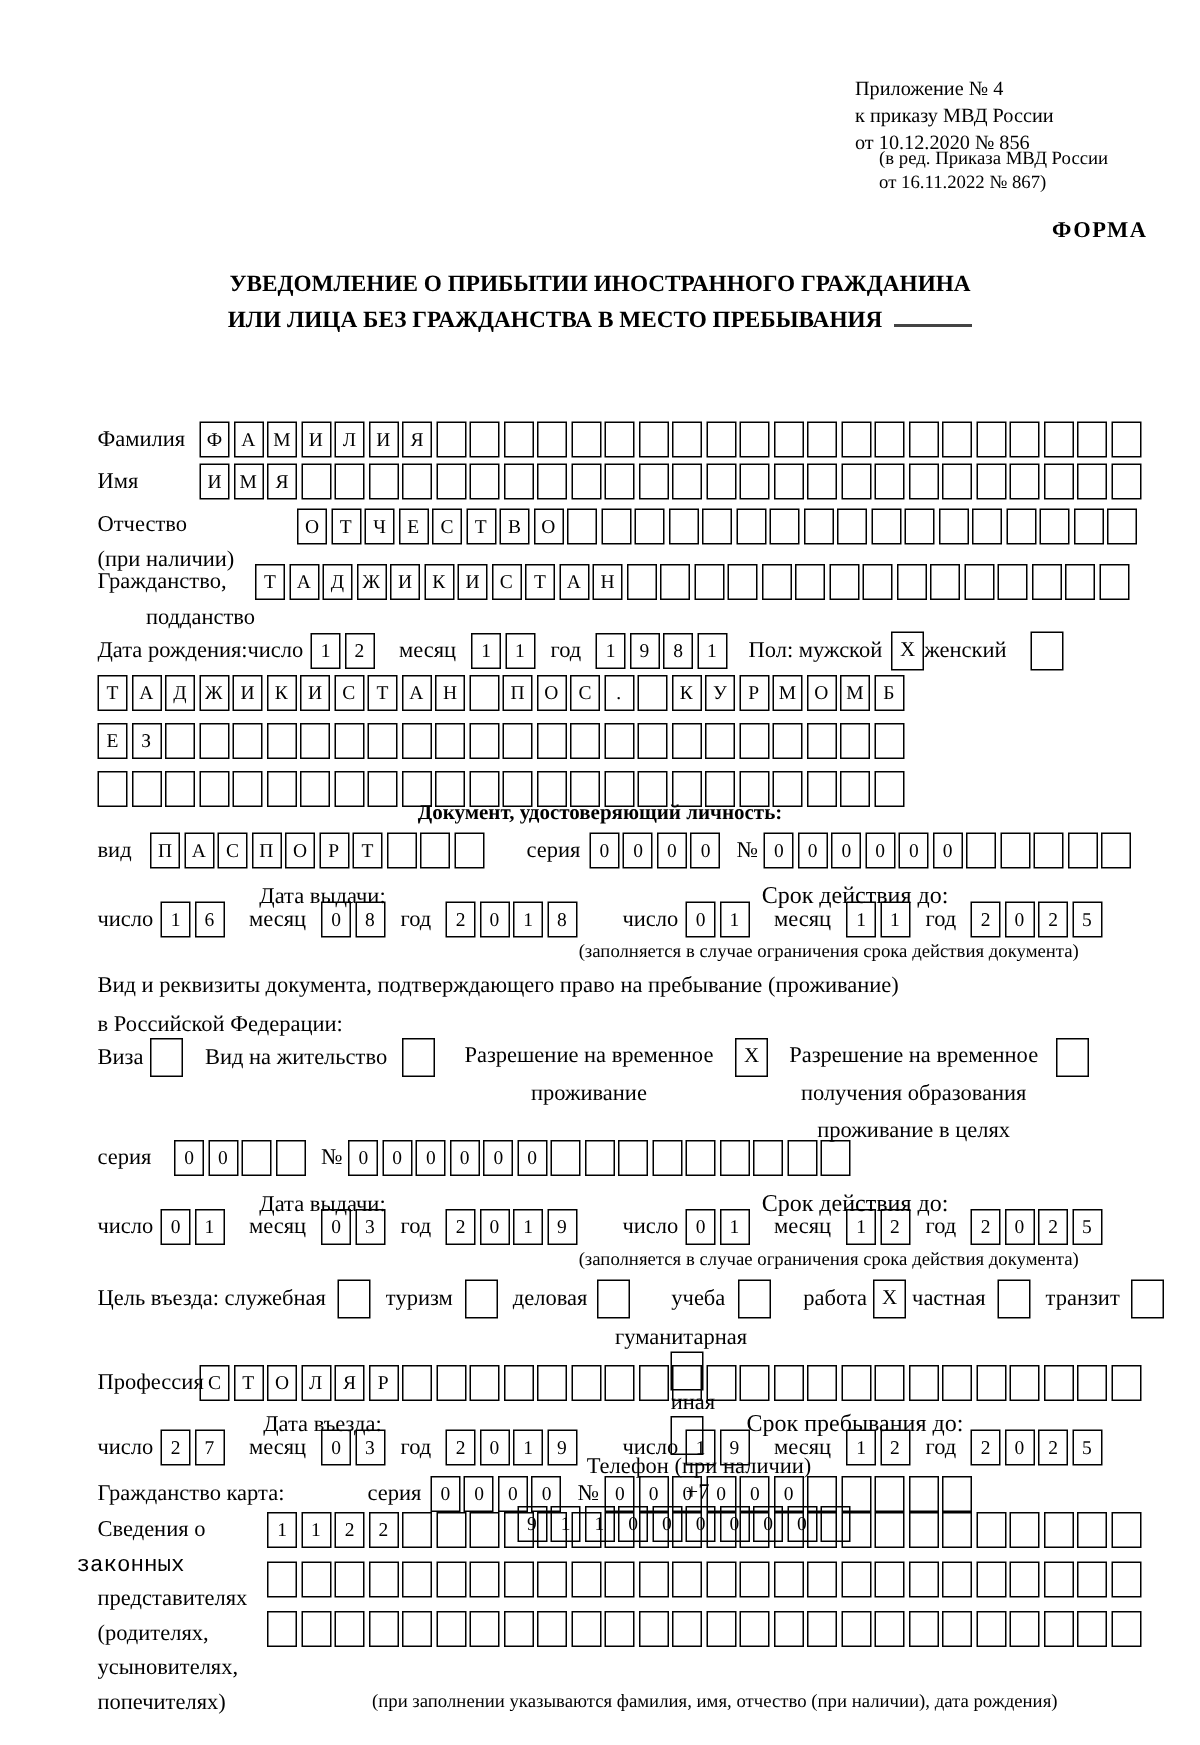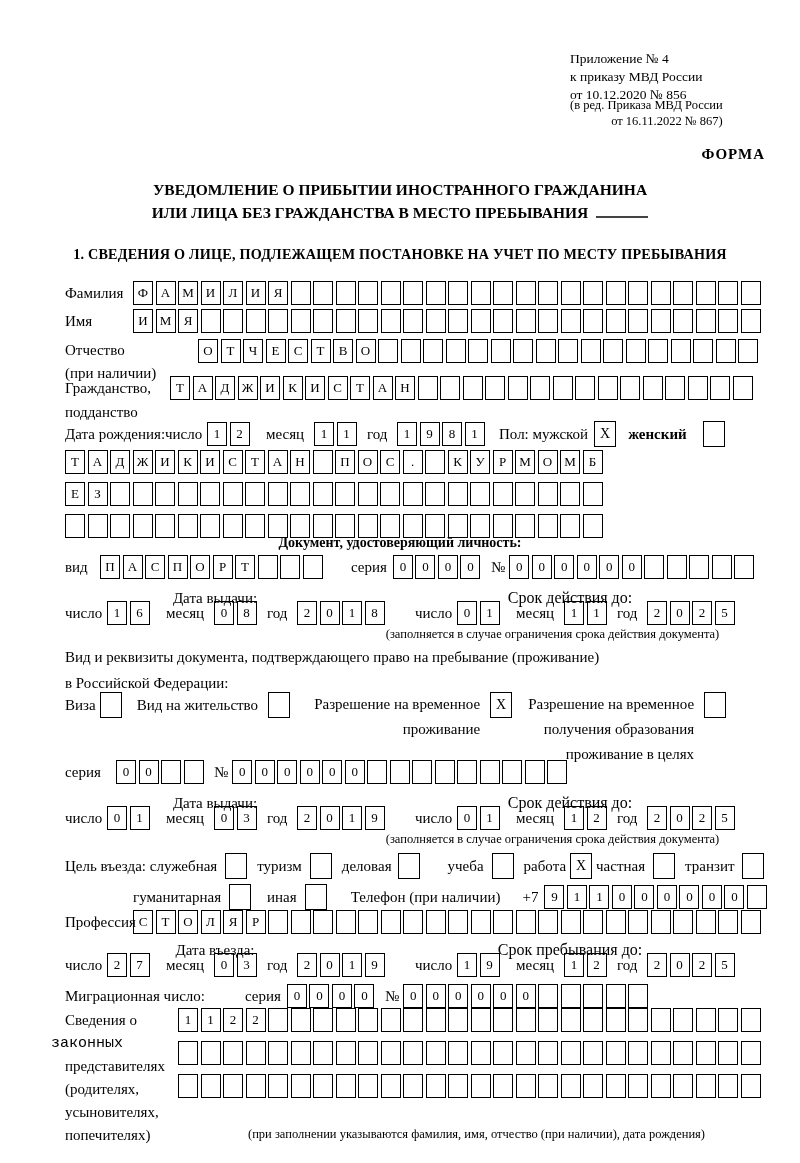--- a/index.html
+++ b/index.html
@@ -20,45 +20,44 @@
   .title{font-size:15.5px;font-weight:bold;text-align:center;width:800px;}
   .title-underline{display:inline-block;width:52px;border-bottom:2px solid #444;height:14px;margin-left:8px;}
   .section{font-weight:bold;font-size:14.2px;text-align:center;letter-spacing:0.2px;}
   .doc-hdr{font-weight:bold;font-size:14px;text-align:center;width:800px;}
   .half1{display:flex;align-items:center;width:350px;flex:0 0 auto;}
   .half2{display:flex;align-items:center;}
   .dhdr1{width:300px;text-align:center;font-size:15px;}
   .dhdr2{flex:1;text-align:center;font-size:16px;}
   .note{font-size:12.5px;text-align:center;}
   .stack{display:flex;flex-direction:column;}
-  .ctr{text-align:right;font-size:15px;line-height:25px;}
+  .ctr{text-align:center;font-size:15px;line-height:25px;}
 </style>
 </head>
 <body>
 
 <div class="page">
 
   <div class="abs annex" style="left:570px;top:50px;">
     <div>Приложение № 4</div>
     <div>к приказу МВД России</div>
     <div>от 10.12.2020 № 856</div>
   </div>
-  <div class="abs annex-edit" style="left:570px;top:97px;text-align:right;">
+  <div class="abs annex-edit" style="left:586px;top:97px;">
     <div>(в ред. Приказа МВД России</div>
     <div>от 16.11.2022 № 867)</div>
   </div>
 
   <div class="abs b" style="right:35px;top:146px;font-size:15px;letter-spacing:1px;">ФОРМА</div>
 
   <div class="abs title" style="left:0;top:202px;">
     <span>ИЛИ ЛИЦА БЕЗ ГРАЖДАНСТВА В МЕСТО ПРЕБЫВАНИЯ</span><span class="title-underline"></span>
   </div>
   <div class="abs title" style="left:0;top:181px;">УВЕДОМЛЕНИЕ О ПРИБЫТИИ ИНОСТРАННОГО ГРАЖДАНИНА</div>
 
-  <div class="abs section" style="left:30px;right:30px;top:246px;">1. СВЕДЕНИЯ О ЛИЦЕ, ПОДЛЕЖАЩЕМ ПОСТАНОВКЕ НА УЧЕТ ПО МЕСТУ ПРЕБЫВАНИЯ</div>
 
   <div class="abs row" style="left:65px;top:281px;width:710px;">
     <span class="lbl" style="width:68px;flex:0 0 auto;">Фамилия</span>
     <span class="cells">
         <span class="cell">Ф</span>
         <span class="cell">А</span>
         <span class="cell">М</span>
         <span class="cell">И</span>
         <span class="cell">Л</span>
         <span class="cell">И</span>
@@ -151,21 +150,21 @@
         <span class="cell"></span>
         <span class="cell"></span>
         <span class="cell"></span>
         <span class="cell"></span>
       </span>
   </div>
 
   <div class="abs row-top" style="left:65px;top:376px;width:710px;">
     <span class="stack" style="width:105px;flex:0 0 auto;">
       <span class="lbl" style="line-height:24px;">Гражданство,</span>
-      <span class="lbl" style="line-height:24px;">подданство</span>
+      <span class="lbl" style="line-height:24px;text-align:right;">подданство</span>
     </span>
     <span class="cells">
         <span class="cell">Т</span>
         <span class="cell">А</span>
         <span class="cell">Д</span>
         <span class="cell">Ж</span>
         <span class="cell">И</span>
         <span class="cell">К</span>
         <span class="cell">И</span>
         <span class="cell">С</span>
@@ -204,21 +203,21 @@
       </span>
     <span class="lbl" style="margin-left:8px;width:30px;flex:0 0 auto;">год</span>
     <span class="cells">
         <span class="cell">1</span>
         <span class="cell">9</span>
         <span class="cell">8</span>
         <span class="cell">1</span>
       </span>
     <span class="lbl" style="margin-left:12px;flex:0 0 auto;">Пол: мужской</span>
     <span class="cb" style="margin-left:6px;">X</span>
-    <span class="lbl" style="margin-left:12px;flex:0 0 auto;font-weight:bold;">женский</span>
+    <span class="lbl" style="flex:0 0 auto;">женский</span>
     <span class="cb" style="margin-left:16px;"></span>
   </div>
 
   <div class="abs row-top" style="left:65px;top:450px;width:710px;">
     <span class="stack">
       <span class="cells" style="margin-bottom:8px;">
           <span class="cell">Т</span>
           <span class="cell">А</span>
           <span class="cell">Д</span>
           <span class="cell">Ж</span>
@@ -480,29 +479,29 @@
 
   <div class="abs row" style="left:65px;top:853px;width:710px;">
     <span class="lbl">Цель въезда: служебная</span>
     <span class="cb" style="margin-left:8px;"></span>
     <span class="lbl" style="margin-left:10px;">туризм</span>
     <span class="cb" style="margin-left:8px;"></span>
     <span class="lbl" style="margin-left:10px;">деловая</span>
     <span class="cb" style="margin-left:6px;"></span>
     <span class="lbl" style="margin-left:28px;">учеба</span>
     <span class="cb" style="margin-left:8px;"></span>
-    <span class="lbl" style="margin-left:10px;">работа</span>
+    <span class="lbl" style="margin-left:22px;">работа</span>
     <span class="cb" style="margin-left:4px;">X</span>
     <span class="lbl" style="margin-left:4px;">частная</span>
     <span class="cb" style="margin-left:8px;"></span>
     <span class="lbl" style="margin-left:10px;">транзит</span>
     <span class="cb" style="margin-left:8px;"></span>
   </div>
 
-  <div class="abs row" style="left:133px;top:884px;width:642px;">
+  <div class="abs row" style="left:133px;top:884px;width:642px;flex-direction:column;">
     <span class="lbl">гуманитарная</span>
     <span class="cb" style="margin-left:8px;"></span>
     <span class="lbl" style="margin-left:16px;">иная</span>
     <span class="cb" style="margin-left:8px;"></span>
     <span class="lbl" style="margin-left:24px;">Телефон (при наличии)</span>
     <span class="lbl" style="margin-left:22px;">+7</span>
     <span class="cells" style="margin-left:6px;">
         <span class="cell">9</span>
         <span class="cell">1</span>
         <span class="cell">1</span>
@@ -589,21 +588,21 @@
       <span class="cells">
           <span class="cell">2</span>
           <span class="cell">0</span>
           <span class="cell">2</span>
           <span class="cell">5</span>
         </span>
     </span>
   </div>
 
   <div class="abs row" style="left:65px;top:984px;width:710px;">
-    <span class="lbl" style="width:150px;flex:0 0 auto;">Миграционная число:</span>
+    <span class="lbl" style="width:150px;flex:0 0 auto;">Гражданство карта:</span>
     <span class="lbl" style="margin-left:30px;flex:0 0 auto;">серия</span>
     <span class="cells" style="margin-left:6px;">
         <span class="cell">0</span>
         <span class="cell">0</span>
         <span class="cell">0</span>
         <span class="cell">0</span>
       </span>
     <span class="lbl" style="margin-left:8px;flex:0 0 auto;">№</span>
     <span class="cells" style="margin-left:4px;">
         <span class="cell">0</span>

